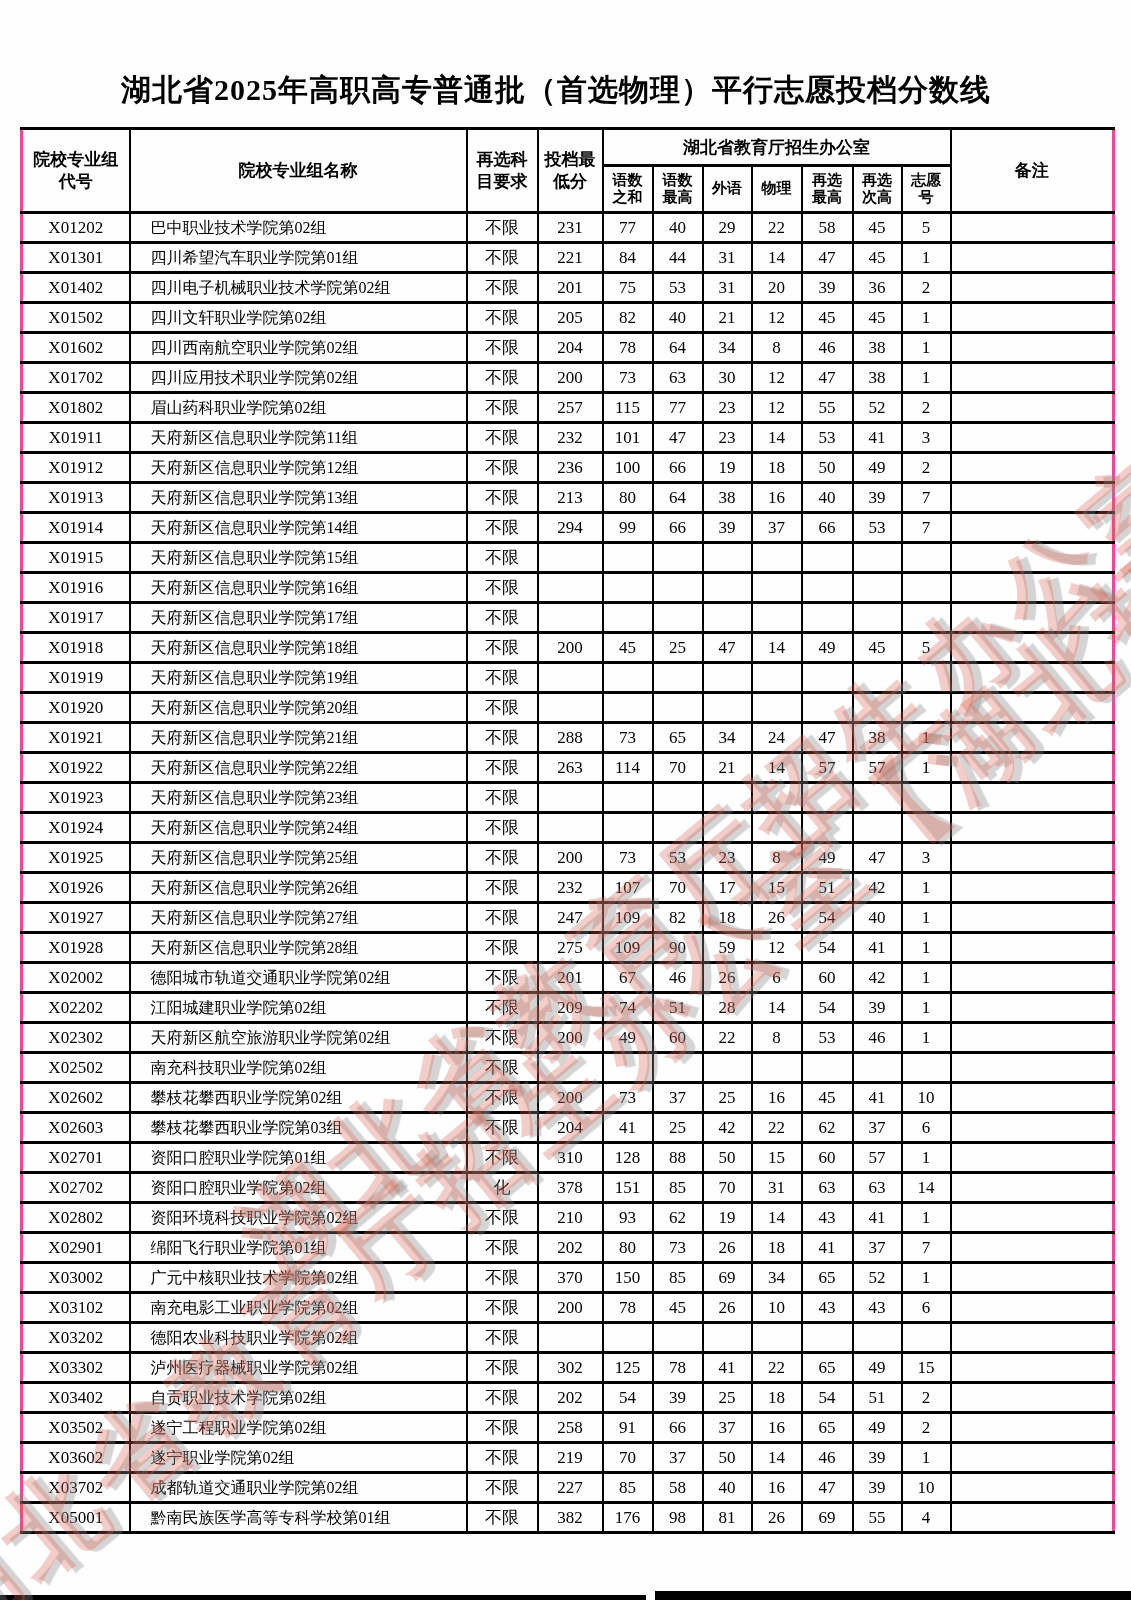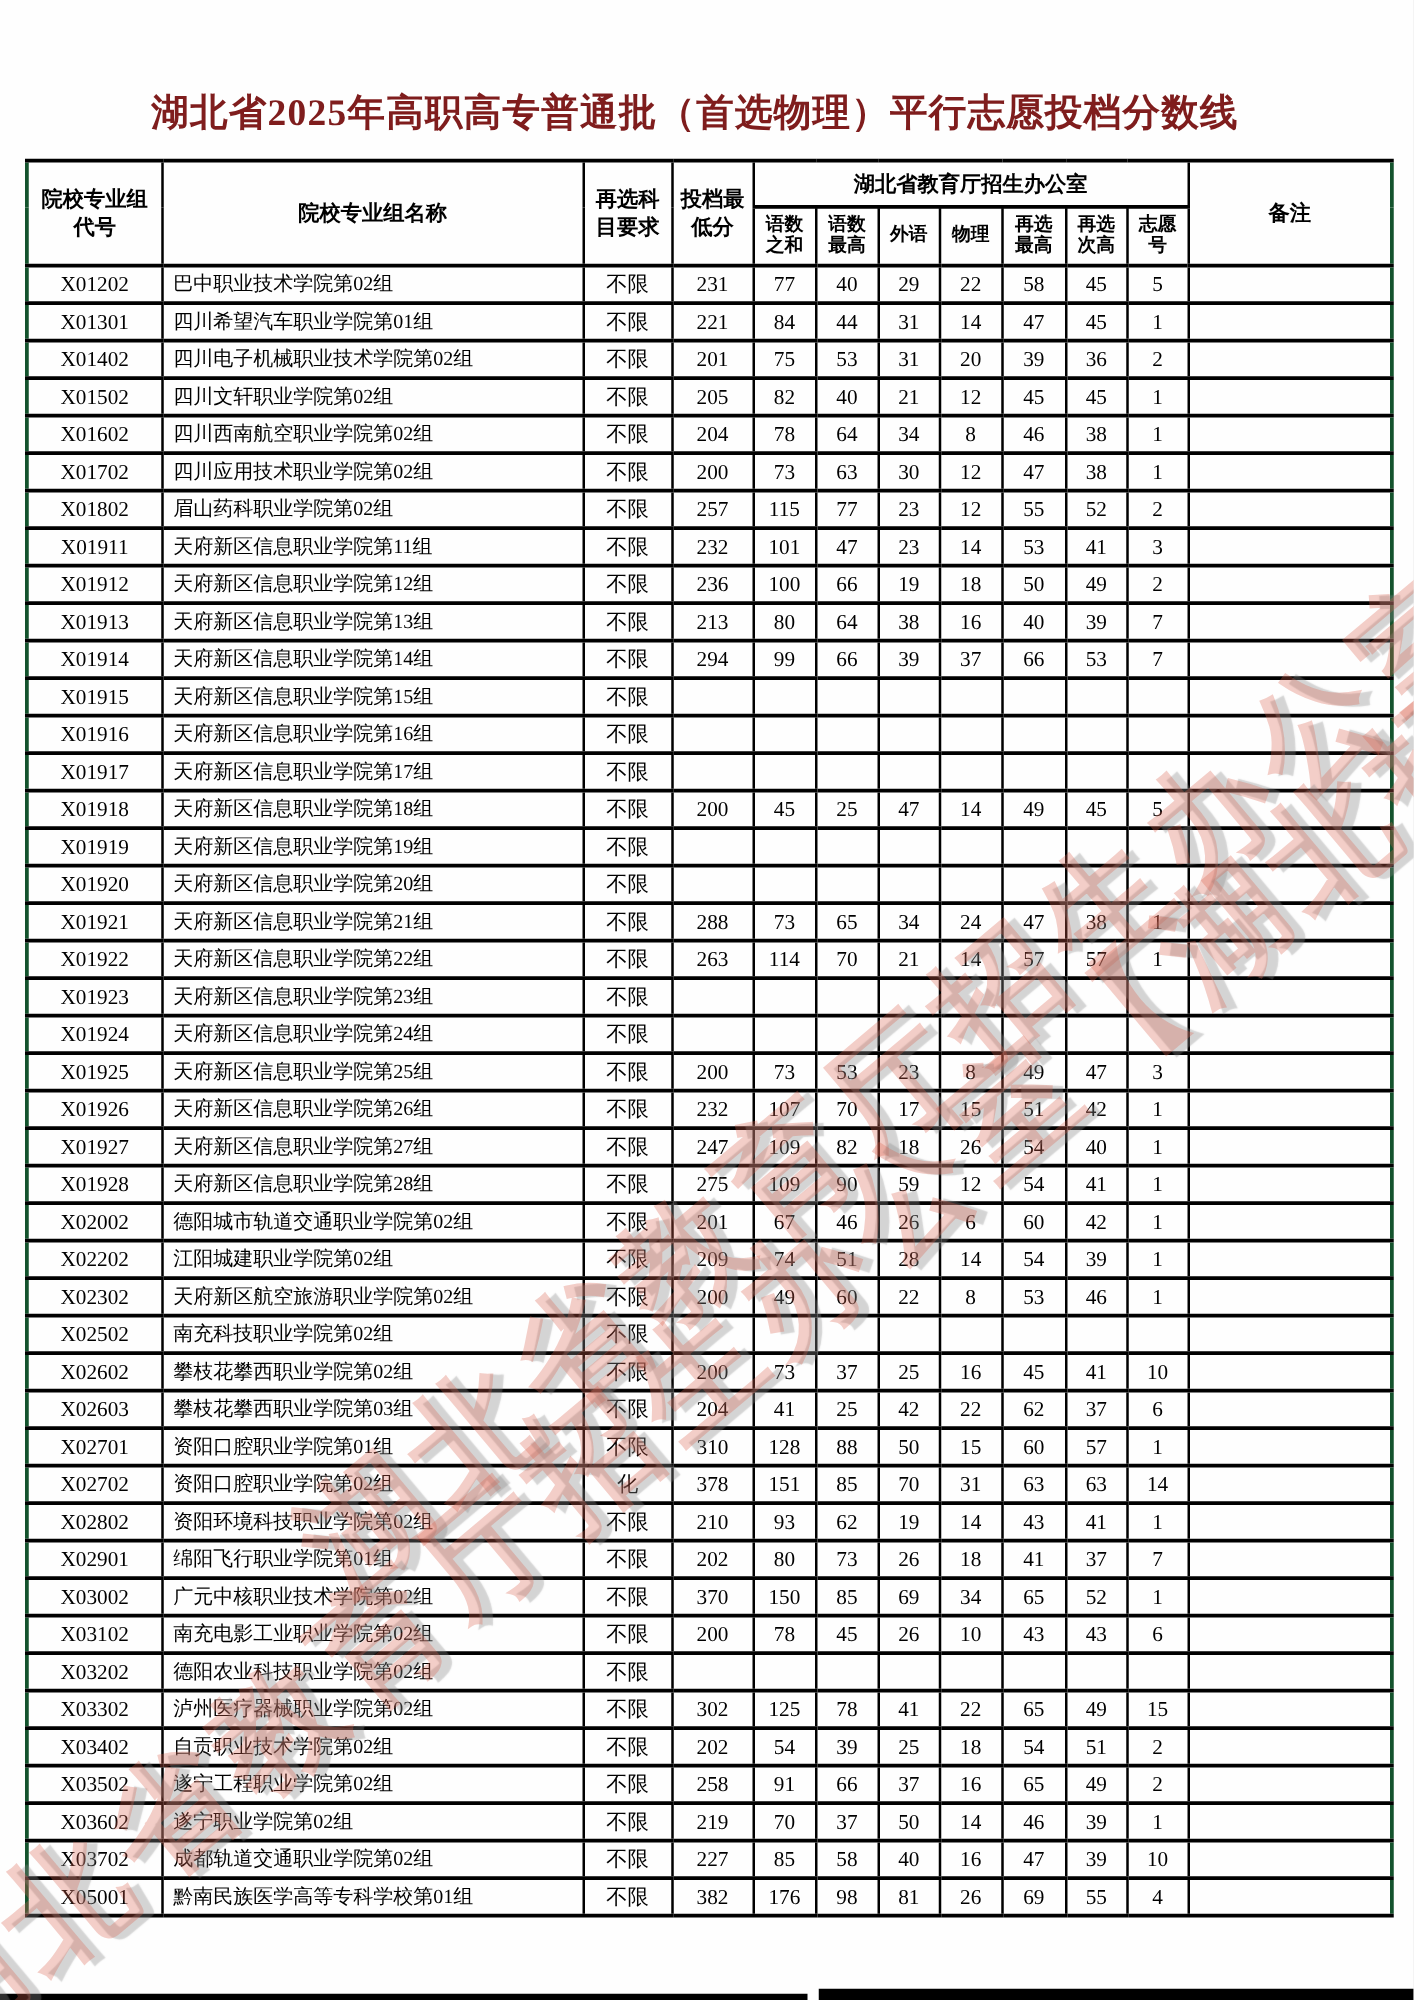--- a/index.html
+++ b/index.html
@@ -14,29 +14,29 @@
   }
   .title {
     position:absolute;
     top:70px; left:10px; width:1092px;
     margin:0;
     text-align:center;
     font-family:"Liberation Serif","DejaVu Serif",serif;
     font-weight:bold;
     font-size:30px;
     letter-spacing:1px;
-    color:#7f1d1d;
+    color:#000000;
   }
   table.score-table {
     position:absolute;
     top:127px; left:20px;
     width:1092px;
     border-collapse:collapse;
     table-layout:fixed;
-    border:3px solid #14532d;
+    border:3px solid #ec4899;
   }
   .score-table th, .score-table td {
     border:2px solid #000;
     border-top-width:3px;
     border-bottom-width:3px;
     padding:0;
     text-align:center;
     vertical-align:middle;
     overflow:hidden;
     font-weight:normal;
@@ -46,21 +46,21 @@
   .score-table thead tr.h-sub th { height:44px; font-size:15px; line-height:1.15; }
   .score-table thead th.span2 { font-size:16px; line-height:1.25; }
   .pre { white-space:pre-line; }
   .score-table tbody td {
     height:27px;
     font-size:17px;
     line-height:1.0;
   }
   .score-table tbody td.cell-name {
     text-align:left;
-    padding-left:8px;
+    padding-left:20px;
     font-size:16px;
   }
   .watermark {
     position:absolute;
     z-index:6;
     font-family:"Liberation Sans","DejaVu Sans",sans-serif;
     font-weight:bold;
     font-size:100px;
     letter-spacing:10px;
     white-space:nowrap;

